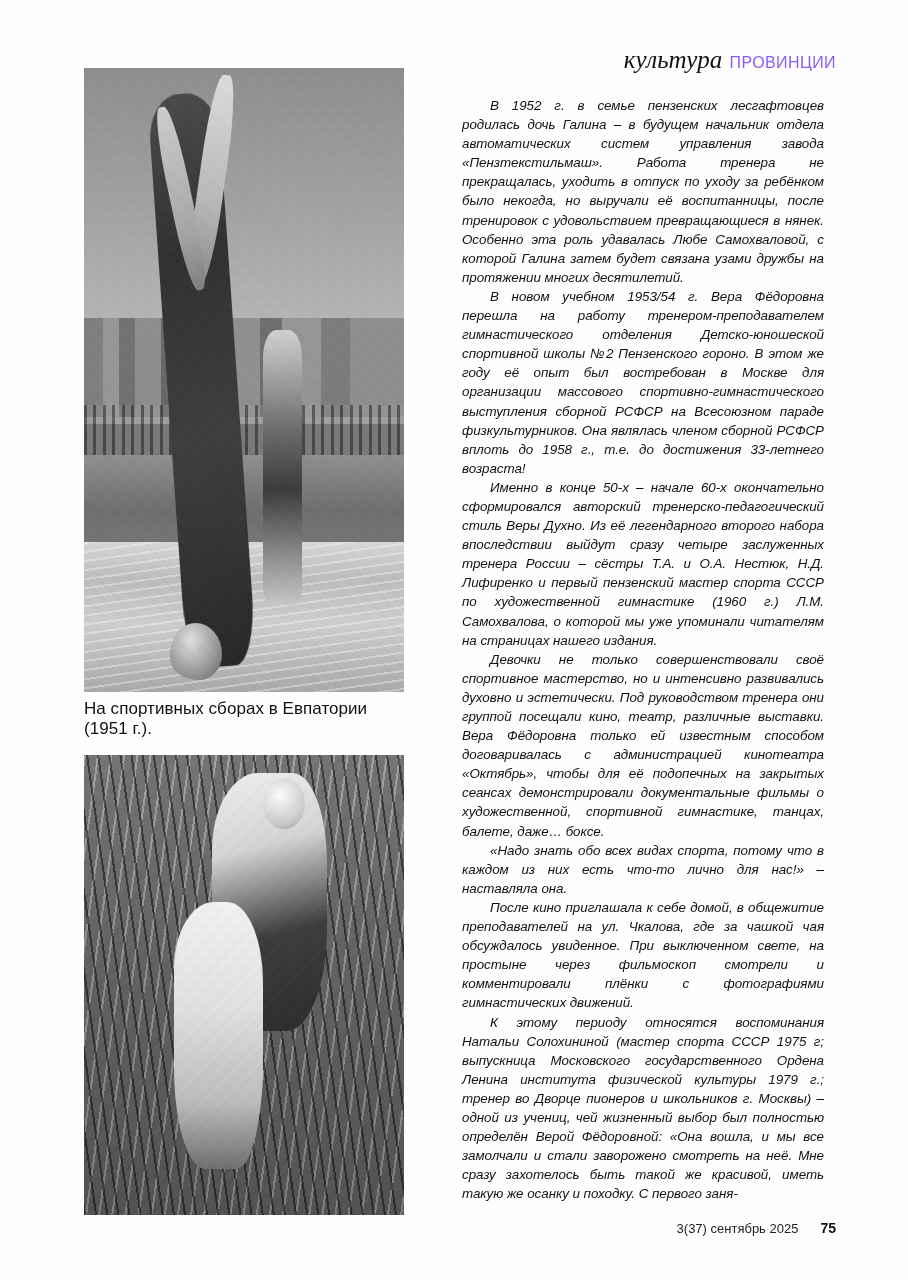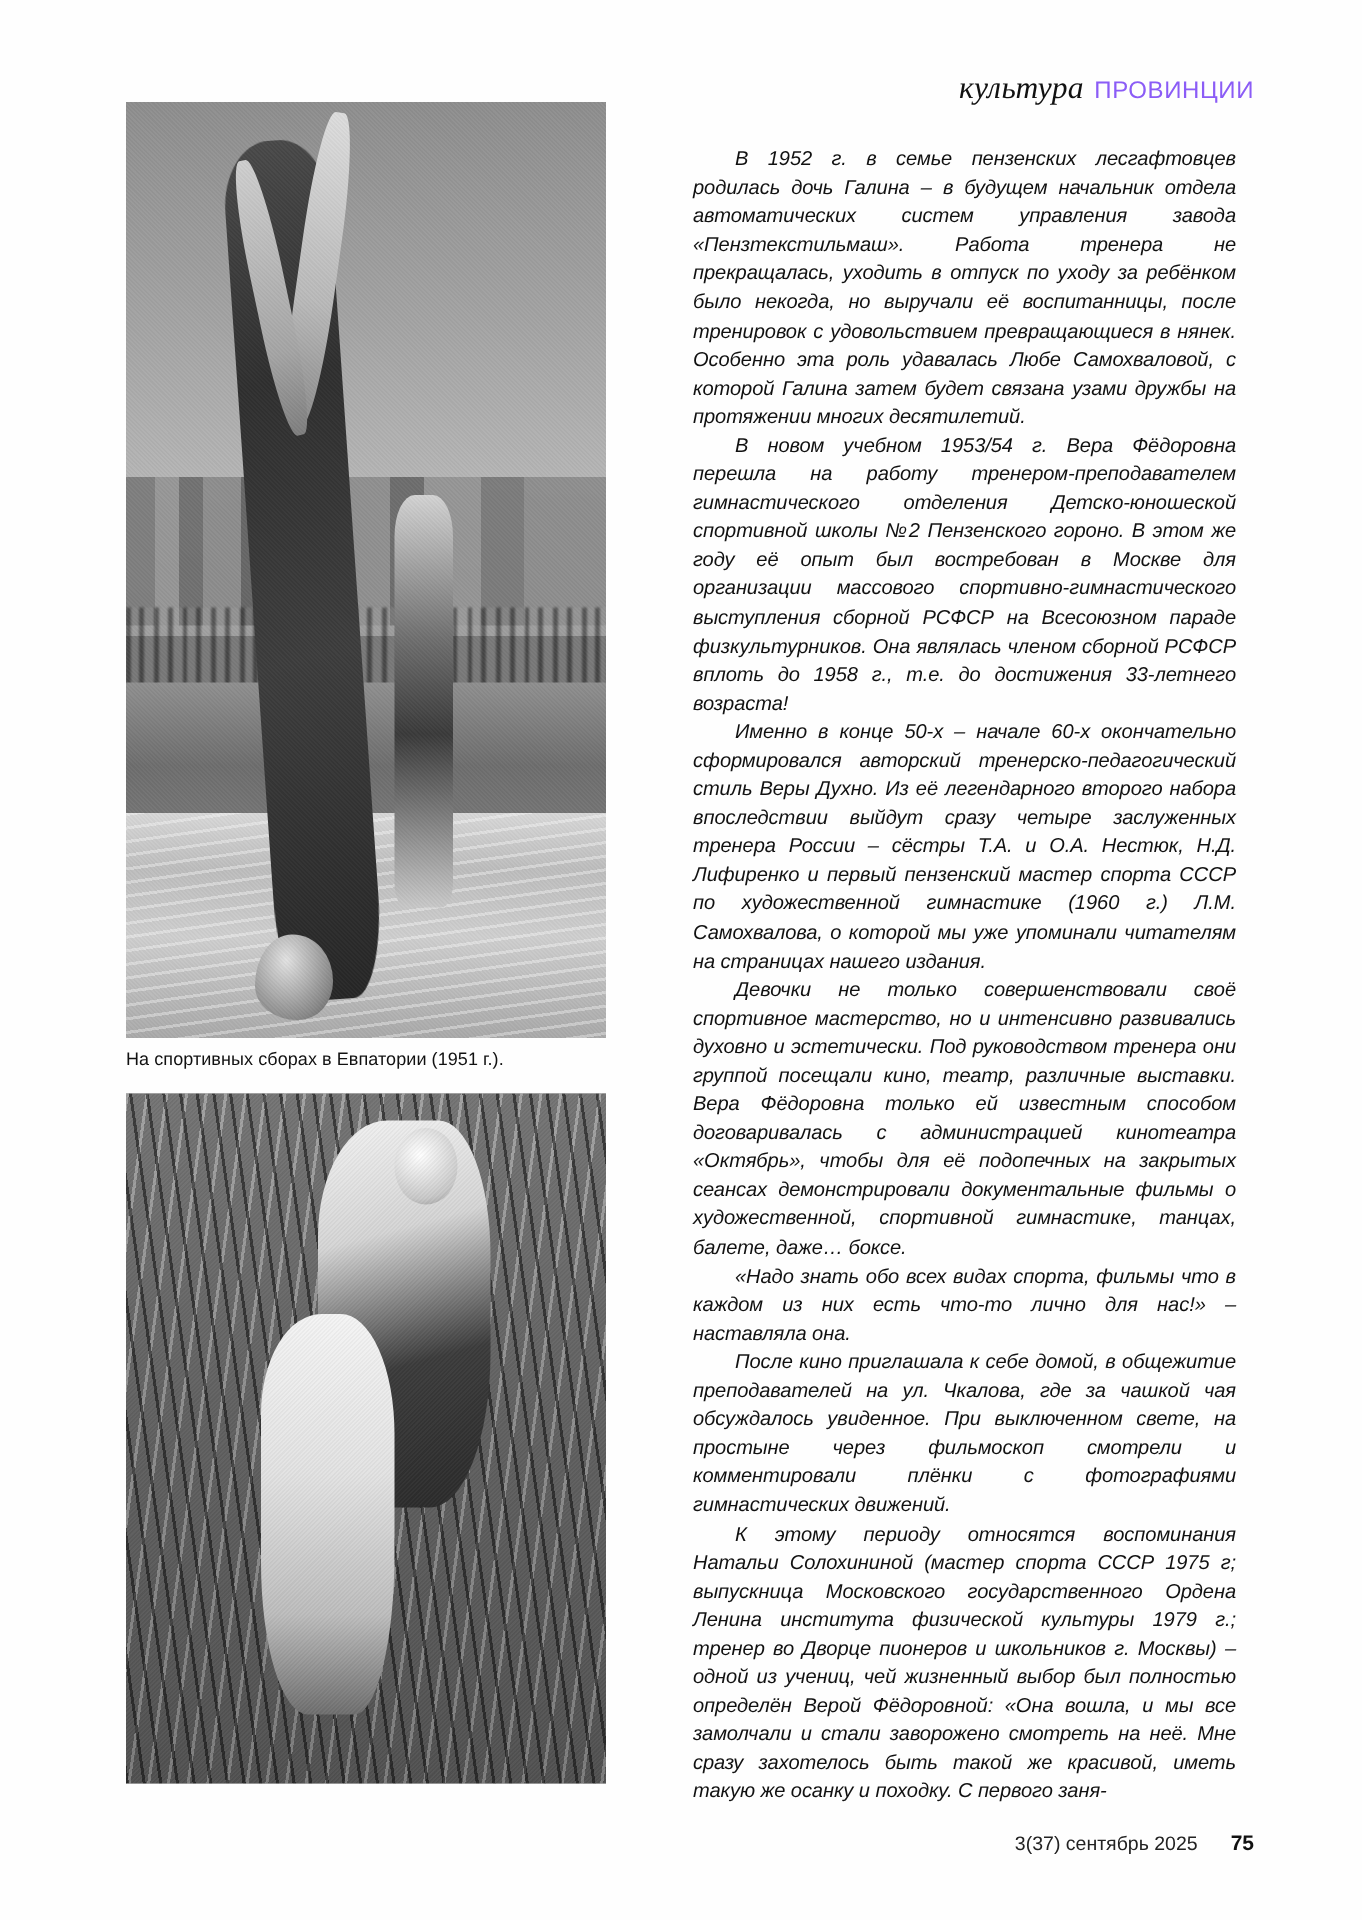--- a/index.html
+++ b/index.html
@@ -27,21 +27,21 @@
     position: absolute;
     top: 46px;
     right: 72px;
     display: flex;
     align-items: baseline;
     gap: 7px;
   }
   .header .kult {
     font-family: "Liberation Serif", serif;
     font-style: italic;
-    font-size: 21px;
+    font-size: 25px;
     letter-spacing: .2px;
     color: #111;
   }
   .header .prov {
     font-family: "Liberation Sans", sans-serif;
     font-size: 16px;
     letter-spacing: .4px;
     color: #8b5cf6;
   }
 
@@ -58,21 +58,21 @@
     background: #6d6d6d;
     position: relative;
     overflow: hidden;
     border: 0;
   }
   .photo-1 { height: 624px; }
   .photo-2 { height: 460px; margin-top: 16px; }
 
   .caption {
     font-family: "Liberation Sans", sans-serif;
-    font-size: 12px;
+    font-size: 17px;
     color: #111;
     margin-top: 7px;
     letter-spacing: .05px;
   }
 
   
   .ph1-sky {
     position: absolute; left:0; right:0; top:0; height: 57%;
     background: linear-gradient(180deg,#8e8e8e 0%, #a3a3a3 40%, #b6b6b6 72%, #9d9d9d 100%);
   }
@@ -268,21 +268,21 @@
       <div class="ph2-grain"></div>
     </div>
 
   </div>
 
   <div class="right-col">
     <p>В 1952 г. в семье пензенских лесгафтовцев родилась дочь Галина – в будущем начальник отдела автоматических систем управления завода «Пензтекстильмаш». Работа тренера не прекращалась, уходить в отпуск по уходу за ребёнком было некогда, но выручали её воспитанницы, после тренировок с удовольствием превращающиеся в нянек. Особенно эта роль удавалась Любе Самохваловой, с которой Галина затем будет связана узами дружбы на протяжении многих десятилетий.</p>
     <p>В новом учебном 1953/54 г. Вера Фёдоровна перешла на работу тренером-преподавателем гимнастического отделения Детско-юношеской спортивной школы №2 Пензенского гороно. В этом же году её опыт был востребован в Москве для организации массового спортивно-гимнастического выступления сборной РСФСР на Всесоюзном параде физкультурников. Она являлась членом сборной РСФСР вплоть до 1958 г., т.е. до достижения 33-летнего возраста!</p>
     <p>Именно в конце 50-х – начале 60-х окончательно сформировался авторский тренерско-педагогический стиль Веры Духно. Из её легендарного второго набора впоследствии выйдут сразу четыре заслуженных тренера России – сёстры Т.А. и О.А. Нестюк, Н.Д. Лифиренко и первый пензенский мастер спорта СССР по художественной гимнастике (1960 г.) Л.М. Самохвалова, о которой мы уже упоминали читателям на страницах нашего издания.</p>
     <p>Девочки не только совершенствовали своё спортивное мастерство, но и интенсивно развивались духовно и эстетически.  Под руководством тренера они группой посещали кино, театр, различные выставки. Вера Фёдоровна только ей известным способом договаривалась с администрацией кинотеатра «Октябрь», чтобы для её подопечных на закрытых сеансах демонстрировали документальные фильмы о художественной, спортивной гимнастике, танцах, балете, даже… боксе.</p>
-    <p>«Надо знать обо всех видах спорта, фильмы что в каждом из них есть что-то лично для нас!» – наставляла она.</p>
+    <p>«Надо знать обо всех видах спорта, потому что в каждом из них есть что-то лично для нас!» – наставляла она.</p>
     <p>После кино приглашала к себе домой, в общежитие преподавателей на ул. Чкалова, где за чашкой чая обсуждалось увиденное. При выключенном свете, на простыне через фильмоскоп смотрели и комментировали плёнки с фотографиями гимнастических движений.</p>
     <p>К этому периоду относятся воспоминания Натальи Солохининой (мастер спорта СССР 1975 г; выпускница Московского государственного Ордена Ленина института физической культуры 1979 г.; тренер во Дворце пионеров и школьников г. Москвы) – одной из учениц, чей жизненный выбор был полностью определён Верой Фёдоровной: «Она вошла, и мы все замолчали и стали заворожено смотреть на неё. Мне сразу захотелось быть такой же красивой, иметь такую же осанку и походку. С первого заня-</p>
   </div>
 
   <div class="footer">
     <span class="issue">3(37) сентябрь 2025</span>
     <span class="pageno">75</span>
   </div>
 
 </div>

